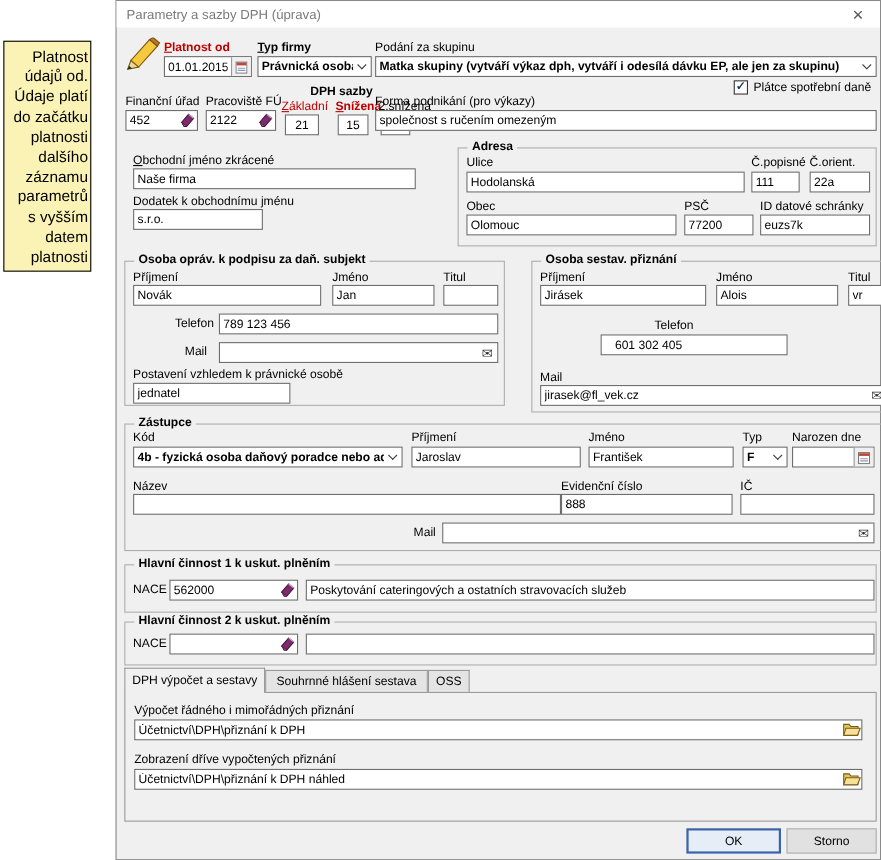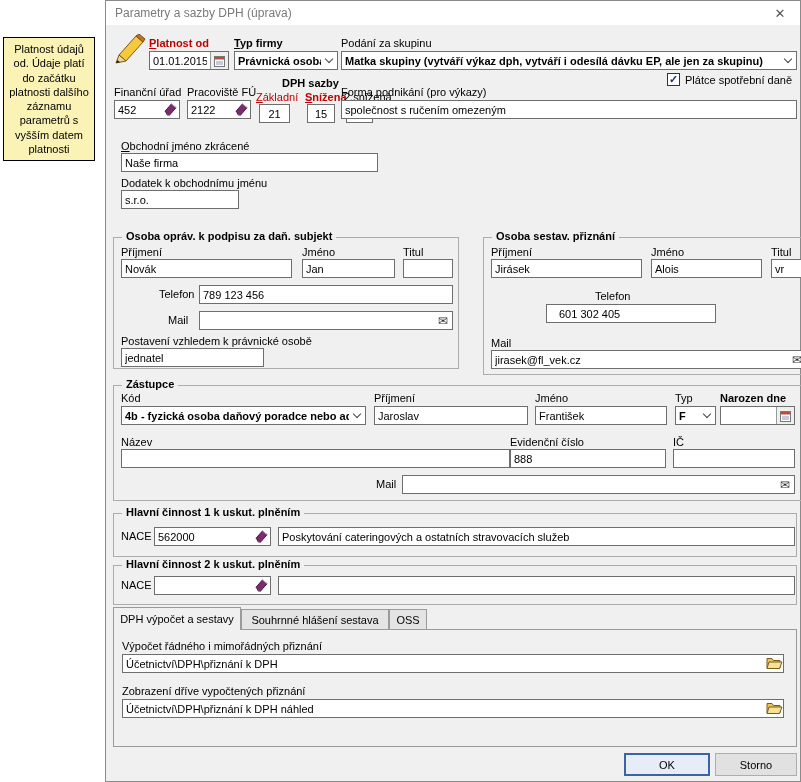--- a/index.html
+++ b/index.html
@@ -1,20 +1,20 @@
 <!DOCTYPE html>
 <html><head>
 <meta charset="utf-8">
 <style>
   * { margin:0; padding:0; box-sizing:border-box; }
   body { background:#fff; font-family:"Liberation Sans", sans-serif; }
   .canvas { position:relative; width:801px; height:782px; background:#fff; font-size:11px; color:#000; overflow:hidden; }
 
-  .tooltip { position:absolute; left:3px; top:37px; width:92px; background:#fbf2b6; border:1px solid #000;
-             padding:4px 2px; text-align:center; font-size:11px; line-height:1.3; }
+  .tooltip { position:absolute; left:3px; top:37px; width:80px; background:#fbf2b6; border:1px solid #000;
+             padding:4px 2px; text-align:right; font-size:14px; line-height:1.3; }
 
   .dialog { position:absolute; left:105px; top:0; width:696px; height:782px; background:#f0f0f0; border:1px solid #8a8a8a; }
   .titlebar { position:absolute; left:0; top:0; right:0; height:24px; background:#fff; display:flex; align-items:center; padding:0 9px; }
   .titlebar .title { color:#7a7a7a; font-size:12px; flex:1; }
   .close-btn { color:#555; font-size:13px; width:22px; text-align:center; cursor:pointer; }
 
   .abs { position:absolute; }
   .lbl { position:absolute; white-space:nowrap; font-size:11px; line-height:13px; color:#000; }
   .b { font-weight:bold; }
   .red { color:#c00000; }
@@ -139,20 +139,35 @@
     <input class="tb center" style="left: 240px; top: 103px; width: 27px;" value="10">
 
     <div class="lbl" style="left:235px;top:85px;">Forma podnikání (pro výkazy)</div>
     <input class="tb" style="left: 235px; top: 99px; width: 456px;" value="společnost s ručením omezeným">
 
     <div class="lbl ak" style="left:15px;top:139px;">Obchodní jméno zkrácené</div>
     <input class="tb" style="left: 15px; top: 152px; width: 257px;" value="Naše firma">
     <div class="lbl" style="left:15px;top:176px;">Dodatek k obchodnímu jménu</div>
     <input class="tb" style="left: 15px; top: 189px; width: 118px;" value="s.r.o.">
 
+    <div class="grp" style="left:310px;top:133px;width:381px;height:90px;">
+      <span class="legend">Adresa</span>
+      <div class="lbl" style="left:7px;top:7px;">Ulice</div>
+      <input class="tb" style="left: 7px; top: 21px; width: 253px;" value="Hodolanská">
+      <div class="lbl" style="left:266px;top:7px;">Č.popisné</div>
+      <input class="tb" style="left: 266px; top: 21px; width: 44px;" value="111">
+      <div class="lbl" style="left:319px;top:7px;">Č.orient.</div>
+      <input class="tb" style="left: 319px; top: 21px; width: 55px;" value="22a">
+      <div class="lbl" style="left:7px;top:47px;">Obec</div>
+      <input class="tb" style="left: 7px; top: 60px; width: 191px;" value="Olomouc">
+      <div class="lbl" style="left:205px;top:47px;">PSČ</div>
+      <input class="tb" style="left: 205px; top: 60px; width: 63px;" value="77200">
+      <div class="lbl" style="left:274px;top:47px;">ID datové schránky</div>
+      <input class="tb" style="left: 274px; top: 60px; width: 100px;" value="euzs7k">
+    </div>
 
     <div class="grp" style="left:7px;top:236px;width:346px;height:132px;">
       <span class="legend">Osoba opráv. k podpisu za daň. subjekt</span>
       <div class="lbl" style="left:7px;top:8px;">Příjmení</div>
       <input class="tb" style="left: 7px; top: 21px; width: 171px;" value="Novák">
       <div class="lbl" style="left:188px;top:8px;">Jméno</div>
       <input class="tb" style="left: 188px; top: 21px; width: 93px;" value="Jan">
       <div class="lbl" style="left:289px;top:8px;">Titul</div>
       <input class="tb" style="left: 289px; top: 21px; width: 50px;" value="">
       <div class="lbl" style="left:45px;top:50px;">Telefon</div>
@@ -196,21 +211,21 @@
       <input class="tb" style="left: 260px; top: 20px; width: 154px;" value="Jaroslav">
       <div class="lbl" style="left:421px;top:6px;">Jméno</div>
       <input class="tb" style="left: 421px; top: 20px; width: 132px;" value="František">
       <div class="lbl" style="left:561px;top:6px;">Typ</div>
       <div class="combo" style="left:561px;top:20px;width:41px;">
         <span class="txt">F</span>
         <span class="dd">
             <span class="chev"></span>
           </span>
       </div>
-      <div class="lbl" style="left:606px;top:6px;font-weight:bold;">Narozen dne</div>
+      <div class="lbl" style="left:606px;top:6px;">Narozen dne</div>
       <div class="wrap" style="left:606px;top:20px;width:75px;">
         <input value="" style="">
         <span class="icon-btn cal-btn">
           <svg width="11" height="12" viewBox="0 0 11 12">
               <rect x="0.5" y="1.5" width="10" height="10" fill="#fff" stroke="#777"></rect>
               <rect x="1" y="2" width="9" height="2.5" fill="#c04a3a"></rect>
               <line x1="2" y1="7" x2="9" y2="7" stroke="#8898b8"></line>
               <line x1="2" y1="9" x2="9" y2="9" stroke="#8898b8"></line>
             </svg>
         </span>

